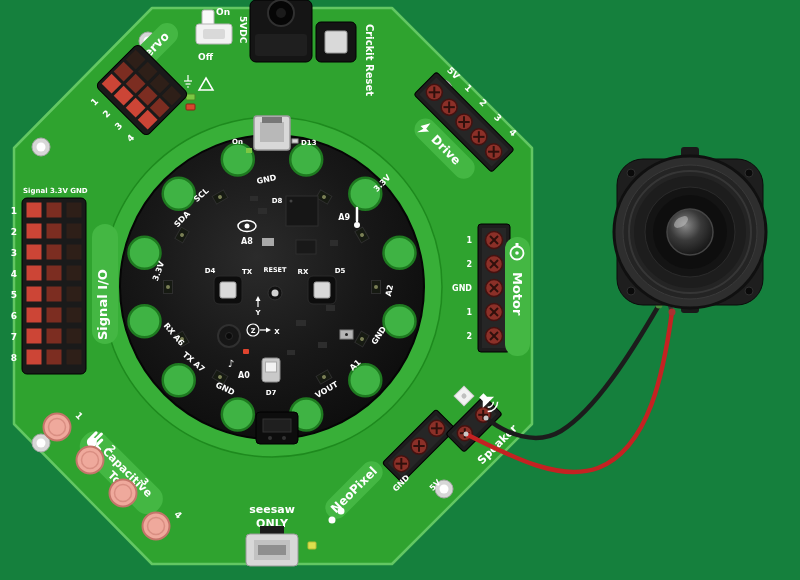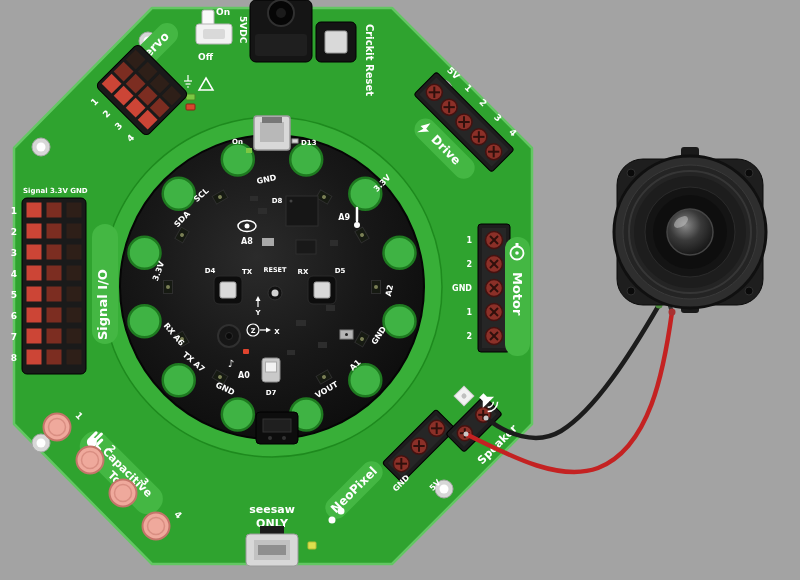--- a/index.html
+++ b/index.html
@@ -1,16 +1,16 @@
 <!DOCTYPE html>
 <html style="--board-green: #2FA32F; --banner-green: #44B743; --circle-green: #38AF38; --pin-red: #CC4536; --pin-maroon: #7C2D21; --pin-dark: #2E1F18; --screw-red: #8B3028; --touch-pad-pink: #EFA99C; --wire-red: #C42222; --wire-black: #1C1C1C;"><head>
 <meta charset="utf-8">
 <style>
   html,body{margin:0;padding:0;background:#fff;}
-  #stage{position:relative;width:800px;height:580px;background:#a3a3a3;overflow:hidden;}
+  #stage{position:relative;width:800px;height:580px;background:#15803d;overflow:hidden;}
   svg{position:absolute;left:0;top:0;}
   .silk{fill:#ffffff;font-family:"DejaVu Sans",sans-serif;font-weight:bold;}
   .t6{font-size:6.5px}.t7{font-size:7px}.t8{font-size:8px}.t9{font-size:9px}
   .t10{font-size:10px}.t11{font-size:11px}.t12{font-size:12px}.t13{font-size:13px}
   .mid{text-anchor:middle}.end{text-anchor:end}
   .board-fill{fill:var(--board-green,#2FA32F);}
   .band-fill{fill:var(--banner-green,#44B743);}
   .wireb{stroke:var(--wire-black,#1C1C1C);}
   .wirer{stroke:var(--wire-red,#C42222);}
 </style>

